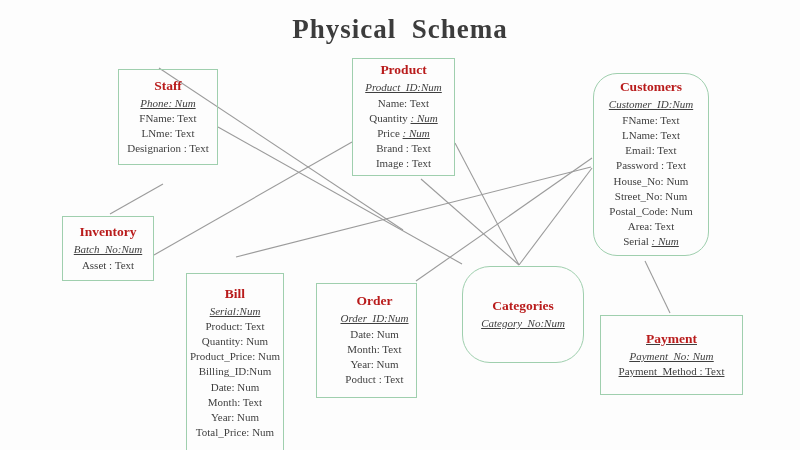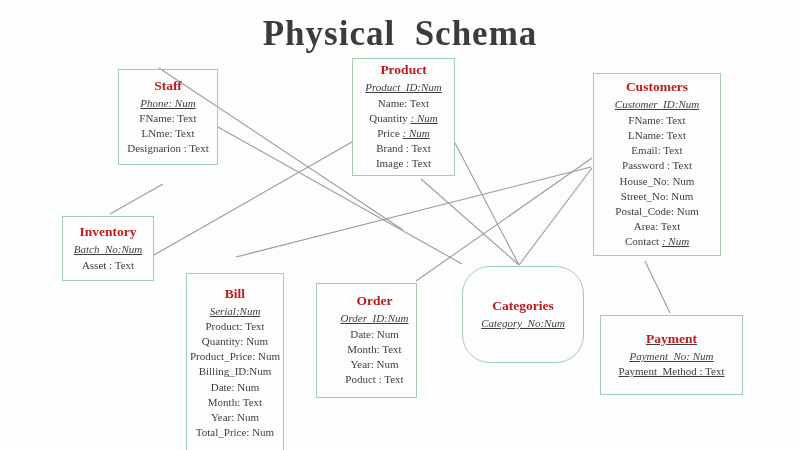--- a/index.html
+++ b/index.html
@@ -10,21 +10,21 @@
   #stage{
     position:relative;
     width:800px;height:450px;
     background:#fdfdfd;
     overflow:hidden;
   }
   #diagram-title{
     position:absolute;
     left:0;top:14px;width:800px;
     text-align:center;
-    font-size:35px;
+    font-size:27px;
     font-weight:600;
     letter-spacing:1px;
     color:#3c3c3c;
     white-space:pre;
     margin:0;
   }
   #wires{
     position:absolute;left:0;top:0;width:800px;height:450px;
   }
   #wires line{
@@ -91,32 +91,32 @@
       </div>
       <div class="entity" style="left: 352px; top: 58px; width: 103px; height: 118px; border-color: rgb(159, 207, 174);">
         <div class="ent-title">Product</div>
         <div class="field pk">Product_ID:Num</div>
         <div class="field"><span>Name:  Text</span></div>
         <div class="field"><span>Quantity  </span><span class="ul">: Num</span></div>
         <div class="field"><span>Price </span><span class="ul">: Num</span></div>
         <div class="field"><span>Brand : Text</span></div>
         <div class="field"><span>Image : Text</span></div>
       </div>
-      <div class="entity" style="left: 593px; top: 73px; width: 128px; height: 183px; border-color: rgb(159, 207, 174);">
+      <div class="entity" style="left: 593px; top: 73px; width: 116px; height: 183px; border-color: rgb(159, 207, 174); border-radius: 24px;">
         <div class="ent-title">Customers</div>
         <div class="field pk">Customer_ID:Num</div>
         <div class="field"><span>FName:  Text</span></div>
         <div class="field"><span>LName:  Text</span></div>
         <div class="field"><span>Email: Text</span></div>
         <div class="field"><span>Password  : Text</span></div>
         <div class="field"><span>House_No:  Num</span></div>
         <div class="field"><span>Street_No:  Num</span></div>
         <div class="field"><span>Postal_Code:  Num</span></div>
         <div class="field"><span>Area: Text</span></div>
-        <div class="field"><span>Contact </span><span class="ul">: Num</span></div>
+        <div class="field"><span>Serial </span><span class="ul">: Num</span></div>
       </div>
       <div class="entity" style="left: 62px; top: 216px; width: 92px; height: 65px; border-color: rgb(159, 207, 174);">
         <div class="ent-title">Inventory</div>
         <div class="field pk">Batch_No:Num</div>
         <div class="field"><span>Asset : Text</span></div>
       </div>
       <div class="entity wrapok" style="left: 186px; top: 265px; width: 98px; height: 180px; border-color: rgb(159, 207, 174); margin-top: 8px;">
         <div class="ent-title">Bill</div>
         <div class="field pk">Serial:Num</div>
         <div class="field"><span>Product:  Text</span></div>

